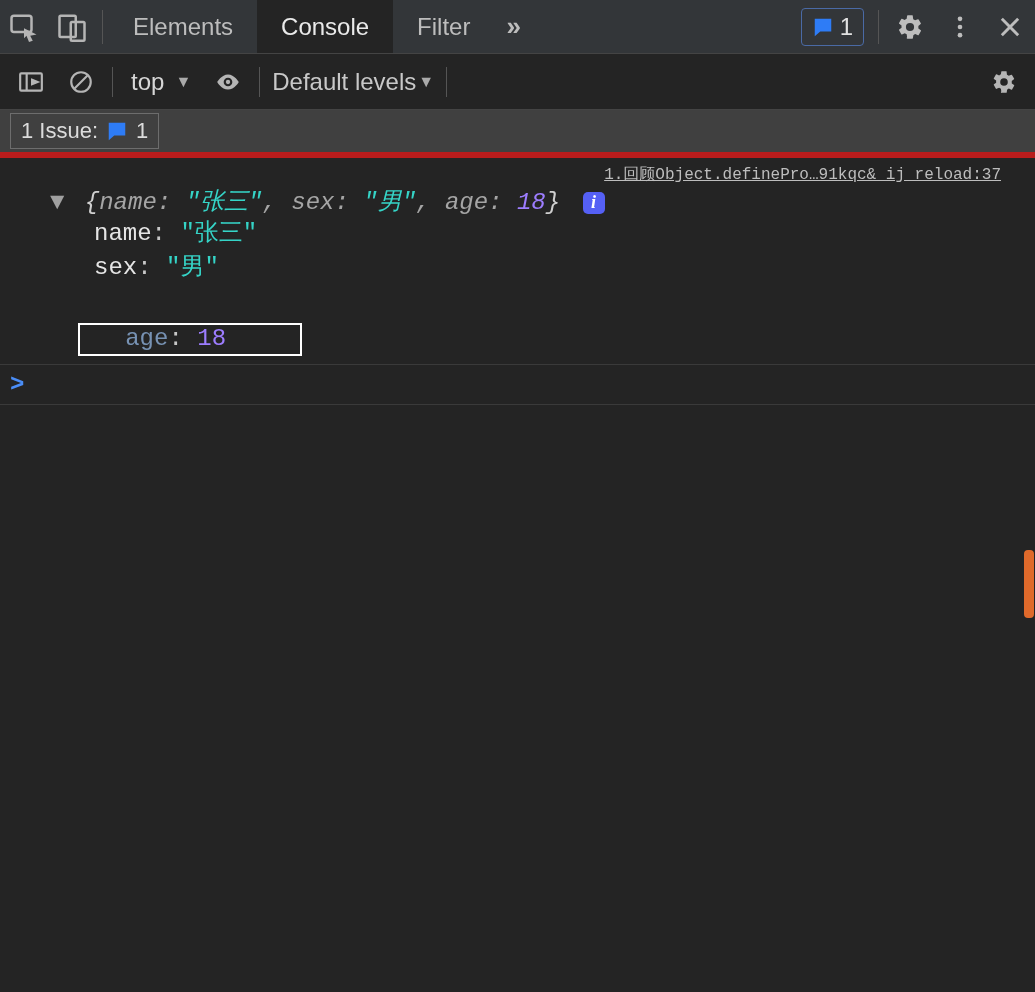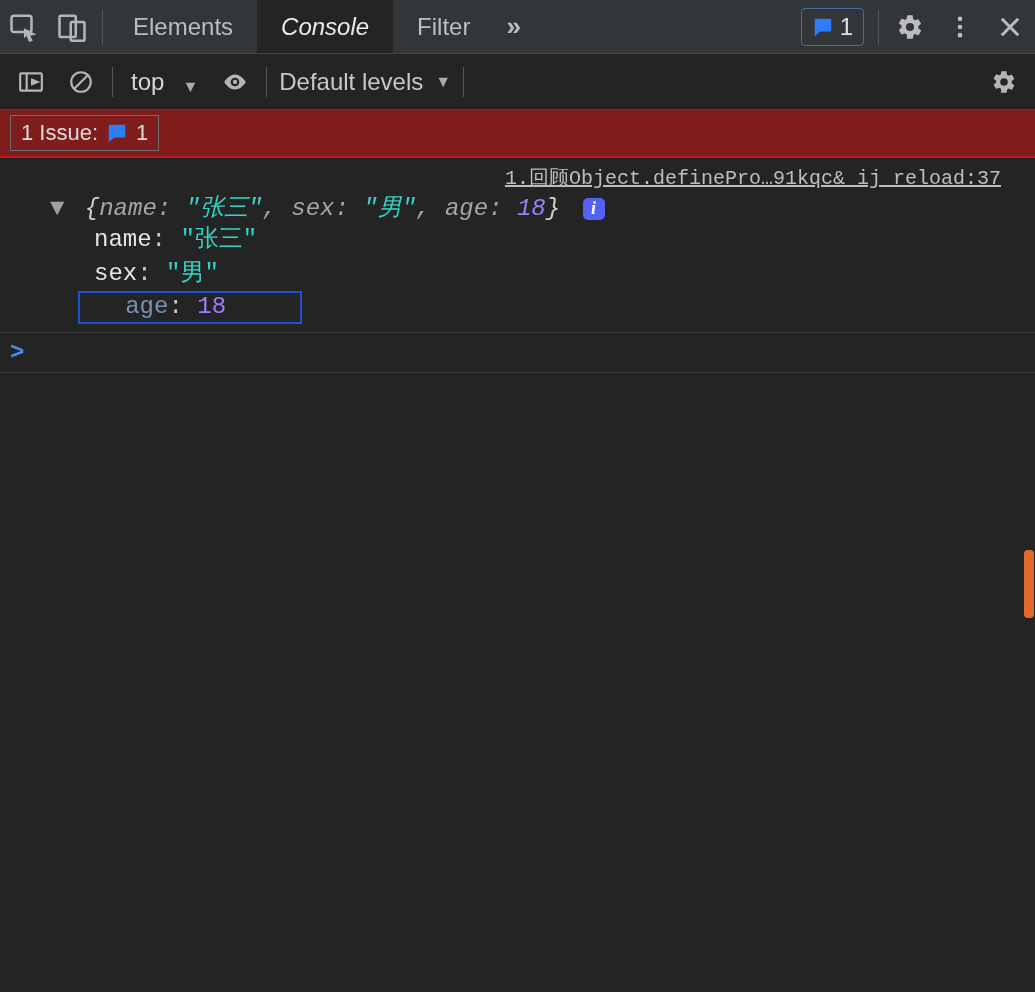--- a/index.html
+++ b/index.html
@@ -24,32 +24,31 @@
     justify-content: center;
     width: 48px;
     height: 54px;
     color: #b5b5b5;
     cursor: pointer;
   }
   .topbar .iconbtn svg { width: 30px; height: 30px; }
   .topbar .vdiv { width: 1px; height: 34px; background: #555; margin: 0 6px; }
   .tabs { display: flex; height: 100%; }
   .tab {
-    padding: 12px 24px;
+    padding: 3px 24px;
     height: 100%;
     display: flex;
-    align-items: flex-end;
+    align-items: center;
     color: #bdbdbd;
     cursor: pointer;
     font-size: 24px;
   }
   .tab.active {
     background: #242424;
     color: #eaeaea;
-    font-style: italic;
   }
   .more-tabs {
     display: flex;
     align-items: center;
     padding: 0 12px;
     font-size: 26px;
     font-weight: bold;
     color: #bdbdbd;
     cursor: pointer;
   }
@@ -75,47 +74,47 @@
     height: 56px;
     border-bottom: 1px solid #444;
     background: #242424;
     padding: 0 12px;
     gap: 12px;
   }
   .tb2-btn { display: flex; align-items: center; justify-content: center; width: 38px; height: 38px; color: #b5b5b5; cursor: pointer; }
   .tb2-btn svg { width: 26px; height: 26px; }
   .tb2-vdiv { width: 1px; height: 30px; background: #555; }
   .ctx-select {
-    display: flex; align-items: flex-end; gap: 18px;
+    display: flex; align-items: center; gap: 11px;
     font-size: 24px; color: #d7d7d7; cursor: pointer;
     padding: 0 6px;
   }
   .ctx-select .tri { font-size: 16px; color: #aaa; }
   .filter-input {
     width: 278px; height: 38px;
     background: #242424;
     border: 1px solid #6d6d6d;
     color: #d7d7d7;
     font-size: 22px;
     padding: 0 12px;
     outline: none;
   }
   .filter-input::placeholder { color: #9a9a9a; }
   .levels {
-    display: flex; align-items: center; gap: 12px;
+    display: flex; align-items: center; gap: 2px;
     font-size: 24px; color: #c8c8c8; cursor: pointer; text-align: center;
   }
   .levels .tri { font-size: 16px; color: #aaa; }
   .toolbar2 .spacer { flex: 1; }
   .issue-row {
     display: flex;
     align-items: center;
     height: 48px;
-    border-bottom: 2px solid #b91c1c;
-    background: #7f1d1d;
+    border-bottom: 6px solid #b91c1c;
+    background: #404040;
     padding: 6px 10px;
   }
   .issue-box {
     display: flex; align-items: center; gap: 8px;
     border: 1px solid #6d6d6d;
     padding: 4px 10px;
     font-size: 22px;
     color: #dcdcdc;
   }
   .issue-box .msgicon { color: #2e7cf6; display: flex; }
@@ -125,21 +124,21 @@
     background: #242424;
   }
   .log-message {
     border-bottom: 1px solid #3a3a3a;
     padding: 2px 10px 8px 10px;
   }
   .source-link {
     text-align: right;
     color: #bdbdbd;
     text-decoration: underline;
-    font-size: 20px;
+    font-size: 16px;
     padding-right: 24px;
     padding-top: 4px;
   }
   .obj-line { padding-left: 40px; }
   .tri-expanded { display: inline-block; transform: rotate(0deg); color: #a0a0a0; margin-right: 6px; }
   .tri-collapsed { display: inline-block; color: #a0a0a0; margin-right: 6px; }
   .preview-italic { font-style: italic; color: #a5a5a5; }
   .preview-italic .str { color: #35d4c7; }
   .preview-italic .num { color: #9d7dff; }
   .brace { color: #cfcfcf; }
@@ -157,22 +156,23 @@
     font-weight: bold;
     margin-left: 8px;
     vertical-align: middle;
   }
   .prop-row { padding-left: 84px; line-height: 34px; }
   .prop-key { color: #e5e5e5; }
   .prop-str { color: #35d4c7; }
   .prop-num { color: #9d7dff; }
   .age-row {
     display: inline-block;
-    border: 2px solid #1d4ed8;
+    border: 2px solid #ffffff;
     padding: 0 2px 2px 2px;
+    margin-top: 38px;
   }
   .age-row .prop-key { color: #7792b3; font-style: normal; }
   .proto-row { padding-left: 66px; line-height: 34px; }
   .proto-key { color: #a7a7a7; font-style: italic; }
   .proto-val { color: #e6e6e6; }
   .prompt-row {
     border-bottom: 1px solid #3a3a3a;
     padding: 6px 10px;
     color: #2e7cf6;
     font-size: 24px;

